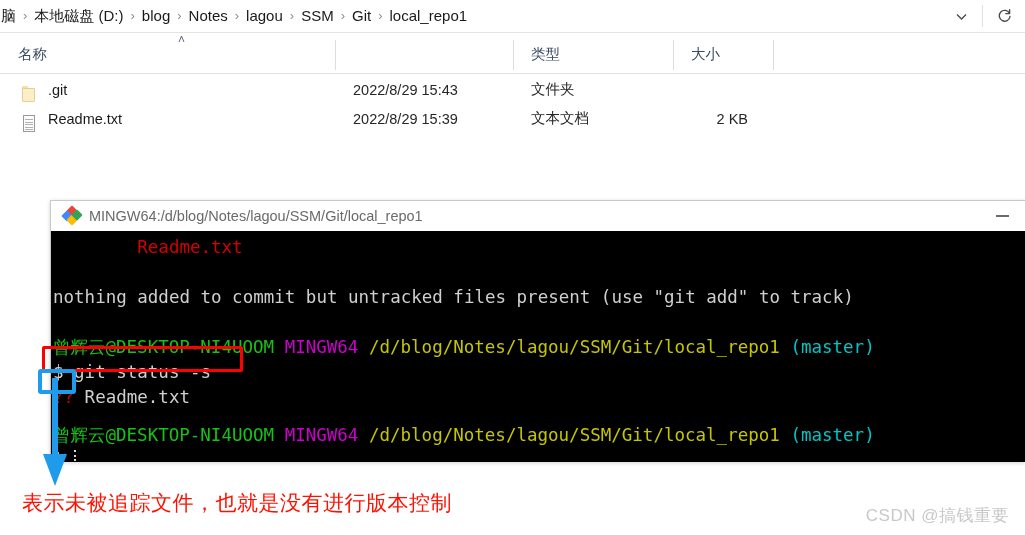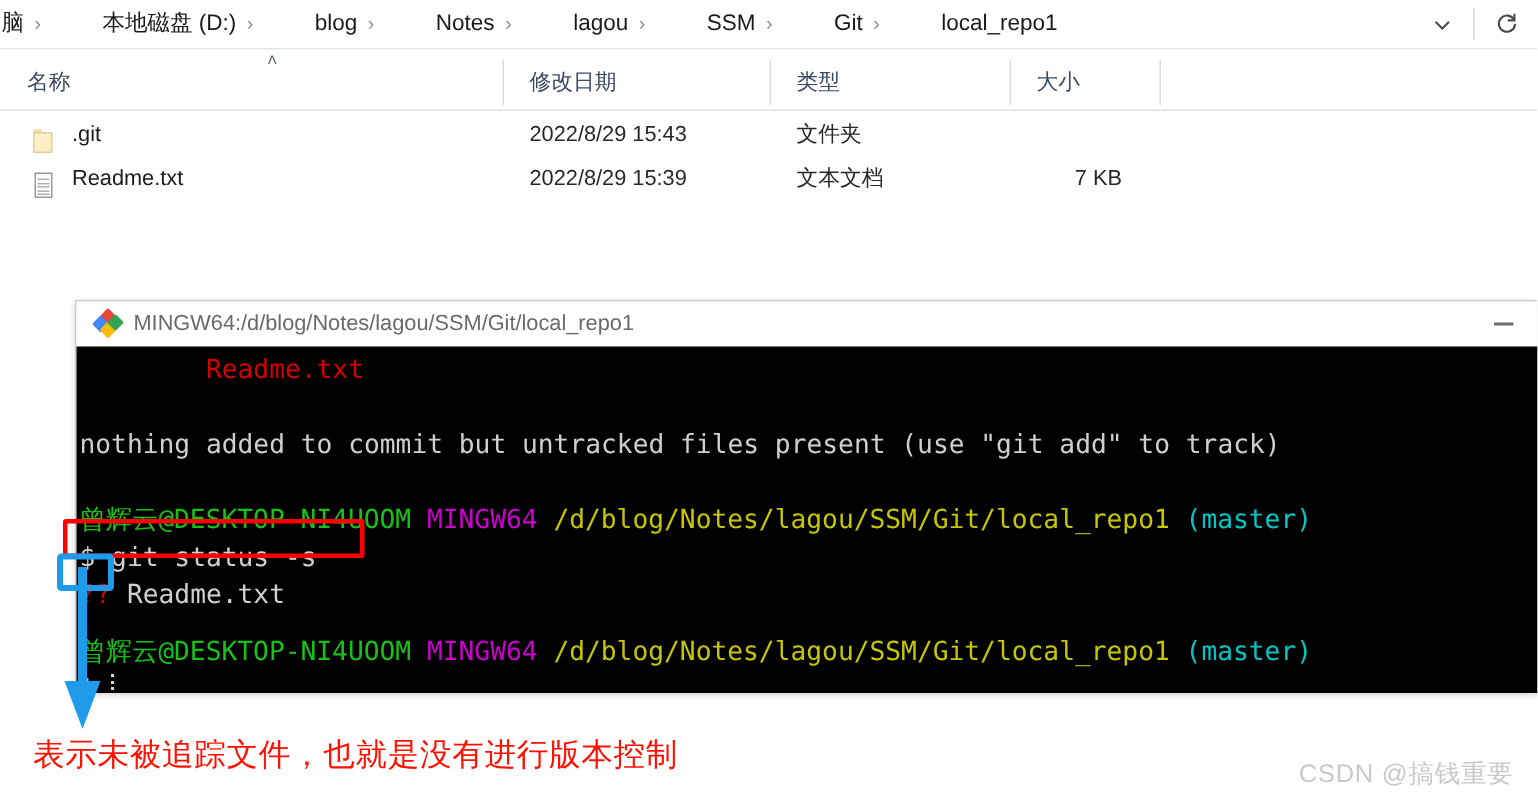--- a/index.html
+++ b/index.html
@@ -36,21 +36,20 @@
     flex: 1 1 auto;
     padding-left: 0px;
     overflow: hidden;
     white-space: nowrap;
   }
   .crumb {
     font-size: 15px;
     color: #1a1a1a;
     padding: 2px 5px;
     line-height: 20px;
-    margin-left: 34px;
   }
   .crumb.clipped { margin-left: -4px; }
   .crumb-sep {
     font-size: 13px;
     color: #8d8d8d;
     padding: 0 2px;
     line-height: 20px;
     user-select: none;
   }
   .addr-right {
@@ -328,23 +327,20 @@
         </svg>
       </div>
     </div>
   </div>
 
   <div class="colhead" id="colhead">
       <div class="col" style="left: 0px; width: 353px;">
         <span>名称</span>
         <span class="caret">˄</span>
       </div>
-      <div class="col" style="left: 335px; width: 196px;">
-        <span>修改日期</span>
-      </div>
       <div class="col-sep" style="left: 335px;"></div>
       <div class="col" style="left: 513px; width: 160px;">
         <span>类型</span>
       </div>
       <div class="col-sep" style="left: 513px;"></div>
       <div class="col" style="left: 673px; width: 100px;">
         <span>大小</span>
       </div>
       <div class="col-sep" style="left: 673px;"></div>
       <div class="col-sep" style="left: 773px;"></div>
@@ -366,21 +362,21 @@
           <span class="page"></span>
           <span class="ln" style="top:5px"></span>
           <span class="ln" style="top:7.6px"></span>
           <span class="ln" style="top:10.2px"></span>
           <span class="ln" style="top:12.8px"></span>
           <span class="ln" style="top:15.4px"></span>
         </span>
         <span class="fr-name">Readme.txt</span>
         <span class="fr-date">2022/8/29 15:39</span>
         <span class="fr-type">文本文档</span>
-        <span class="fr-size">7 KB</span>
+        <span class="fr-size">2 KB</span>
       </div>
     </div>
 
   <div class="term">
     <div class="term-title">
       <span class="gitbash-icon">
         <i class="gb-r"></i>
           <i class="gb-b"></i>
           <i class="gb-y"></i>
           <i class="gb-g"></i>

